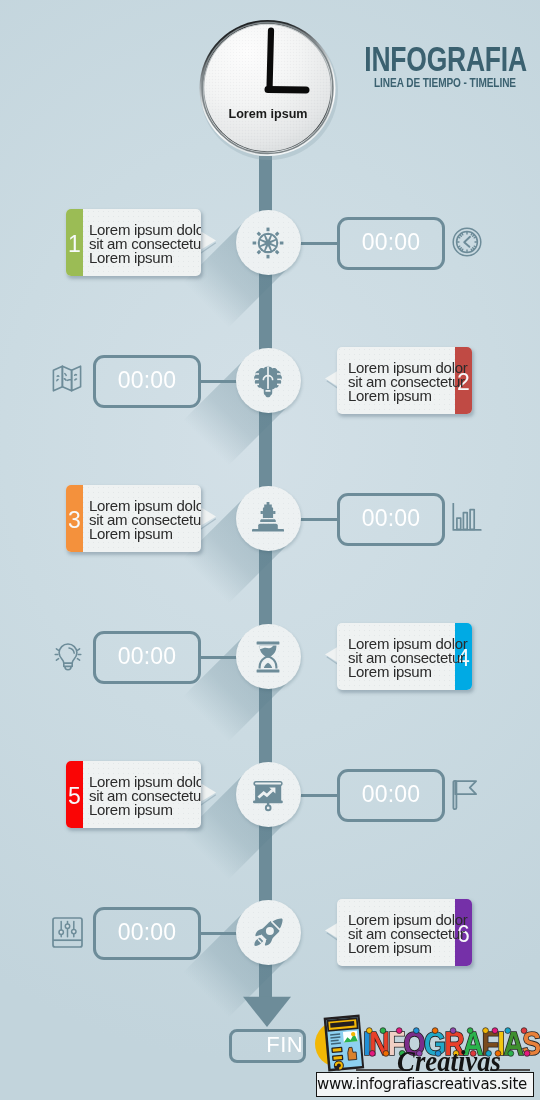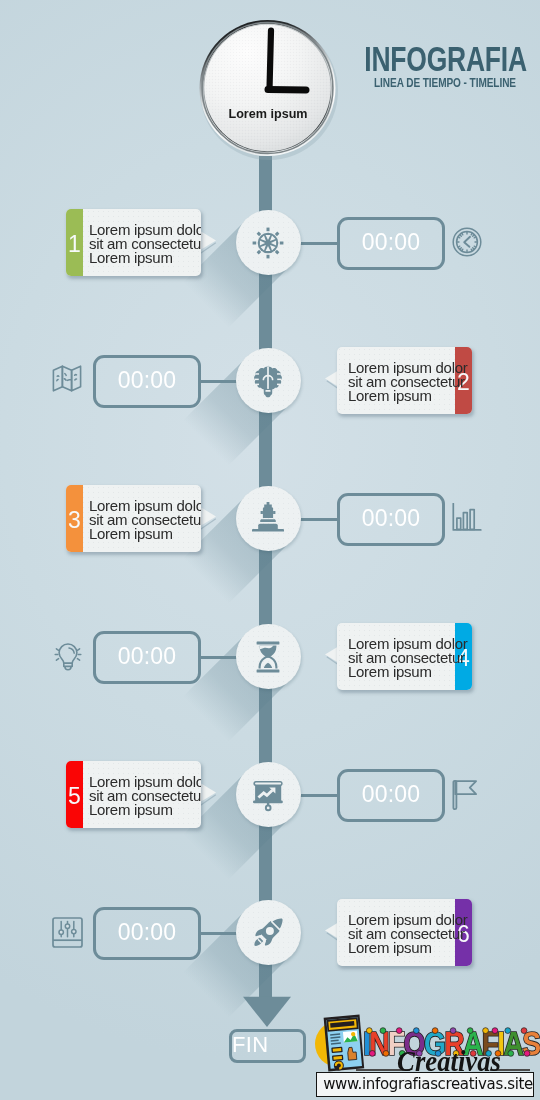--- a/index.html
+++ b/index.html
@@ -65,27 +65,27 @@
 
   
   .sideicon{position:absolute;line-height:0;}
 
   
   .endarrow{position:absolute;left:242px;top:995px;line-height:0;}
 
   
   .fin{position:absolute;left:229px;top:1029px;width:77px;height:34px;
        border-radius:8px;border:3px solid #6d8c99;box-sizing:border-box;
-       color:#fff;font-size:22px;text-align:left;line-height:26px;letter-spacing:.4px;}
+       color:#fff;font-size:22px;text-align:right;line-height:26px;letter-spacing:.4px;}
 
   
   .logo{position:absolute;left:314px;top:1008px;width:228px;height:72px;line-height:0;}
   .urlbox{position:absolute;left:316px;top:1072px;width:218px;height:25px;
        background:#f3f5f6;border:1.7px solid #141414;box-sizing:border-box;
-       color:#111;font-size:15px;text-align:right;line-height:22px;
+       color:#111;font-size:15px;text-align:left;line-height:22px;
        font-family:"DejaVu Sans", sans-serif;letter-spacing:-.35px;}
 </style>
 </head>
 <body>
 
 <div id="stage">
   <div id="dots"></div>
 
   <div class="spine" style="top:156px;height:842px;"></div>
 

